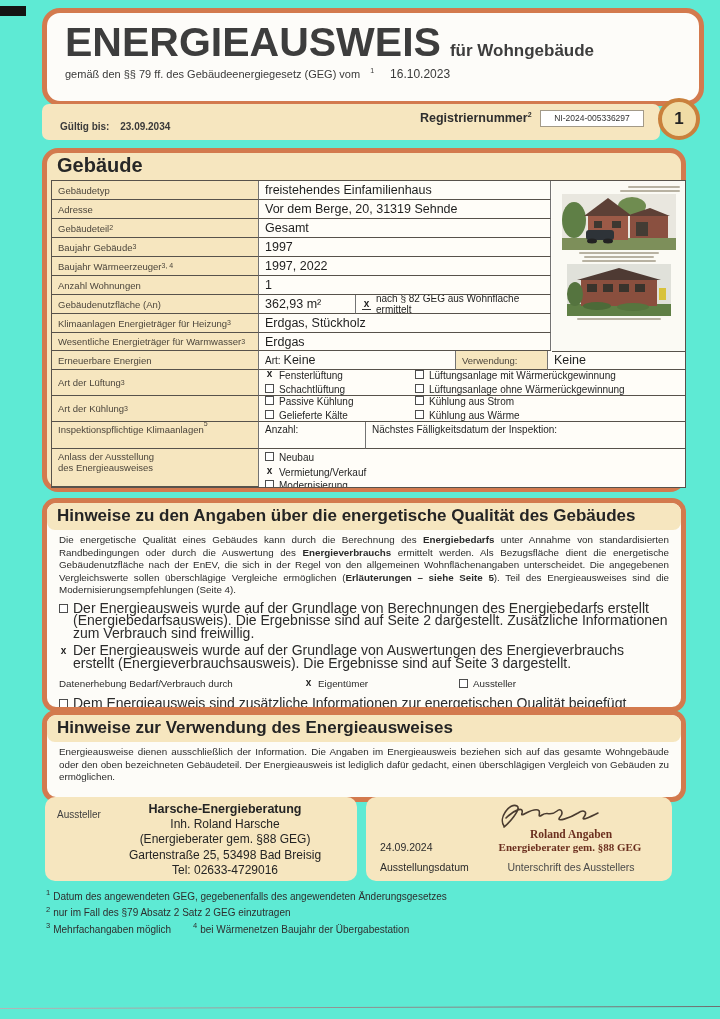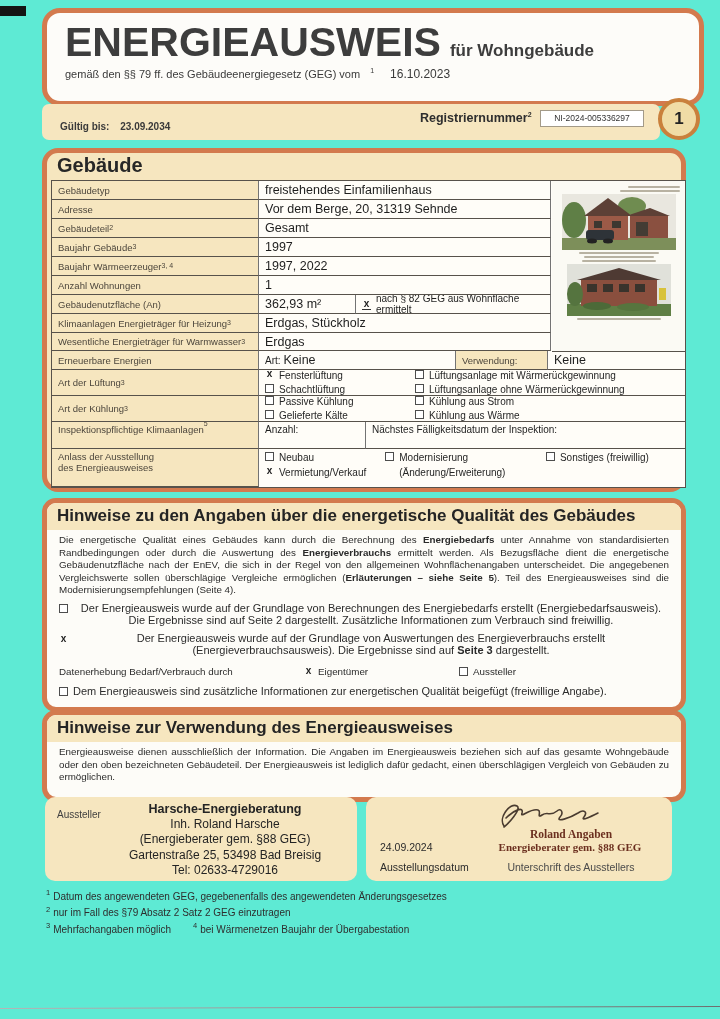--- a/index.html
+++ b/index.html
@@ -36,21 +36,21 @@
   .gbox{position:absolute;left:42px;top:148px;width:634px;height:334px;border:5px solid #d37a4e;
         border-radius:16px;background:#f6e6bf;}
   .gbox-title{font-size:20px;font-weight:bold;color:#272727;padding:1px 0 0 10px;}
   .tbl{position:absolute;left:4px;top:27px;width:633px;border:1px solid #57524b;background:#fffdf8;}
   .trow{display:flex;width:100%;}
   .tcell{box-sizing:border-box;border-right:1px solid #737373;border-bottom:1px solid #57524b;
          display:flex;align-items:center;padding:0 6px;overflow:hidden;}
   .tlabel{width:207px;background:#f6e6bf;font-size:9.5px;color:#4c463c;flex:none;}
   .tvalue{font-size:12.5px;color:#1e1e1e;background:#fffdf8;}
   .last{border-right:none;}
-  .bnone{border-bottom:none;}
+  .bnone{border-bottom:none;flex-direction:column;}
   .small{font-size:10px;}
   .top{align-items:flex-start;padding-top:2px;}
   .photo-panel{position:absolute;right:0;top:0;width:133px;height:171px;box-sizing:border-box;
                border-bottom:1px solid #57524b;background:#fbfaf4;padding:3px 5px;}
   .ph-lines{display:flex;flex-direction:column;gap:2px;margin:2px 0;}
   .ph-lines i{display:block;height:2px;background:#b8b2a2;border-radius:1px;}
   .ph-lines.r{align-items:flex-end;}
   .ph-lines.c{align-items:center;}
   .photo-panel svg{display:block;margin:1px auto;}
 
@@ -59,26 +59,26 @@
   .chk-box{width:7px;height:7px;border:1px solid #4d4d4d;background:#fff;margin-top:1px;}
   .chk-x{font-weight:bold;font-size:10px;line-height:1;color:#222;width:9px;text-align:center;}
   .chk.u.chk-x{border-bottom:1px solid #333;}
   .optline{display:flex;align-items:flex-start;line-height:13px;font-size:10px;color:#262626;}
   .optcol{display:flex;flex-direction:column;justify-content:center;gap:1px;}
   .optsub{padding-left:14px;font-size:10px;color:#262626;line-height:13px;}
 
   
   .nbox{position:absolute;left:42px;width:634px;border:5px solid #d37a4e;border-radius:14px;
         background:#fdfcf8;overflow:hidden;}
-  .nbox-title{background:#f6e6bf;padding:3px 10px 4px 10px;font-weight:bold;font-size:17px;color:#242424;}
+  .nbox-title{background:#f6e6bf;padding:3px 10px 4px 10px;font-weight:bold;font-size:17px;color:#242424;border-radius:8px;}
   .nbody{padding:4px 12px 0 12px;}
   .para{font-size:9.8px;line-height:12.5px;color:#2b2b2b;text-align:justify;}
   .note-item{display:flex;align-items:flex-start;margin-top:5px;}
   .note-item .chk{margin-top:2px;}
-  .note-text{font-size:11px;line-height:12.5px;color:#2b2b2b;text-align:center;}
+  .note-text{font-size:14px;line-height:12.5px;color:#2b2b2b;}
   .collect{display:flex;align-items:flex-start;margin-top:9px;font-size:9.8px;color:#2b2b2b;}
   .collect .c-label{width:245px;flex:none;}
   .collect .c-opt{display:flex;align-items:flex-start;width:155px;}
 
   
   .ibox{position:absolute;top:797px;background:#f6e6bf;border-radius:10px;height:84px;}
   .ibox-left{left:45px;width:312px;}
   .ibox-right{left:366px;width:306px;}
   .issuer-label{position:absolute;left:12px;top:12px;font-size:10px;color:#3f3f3f;}
   .company-stack{position:absolute;left:60px;top:5px;width:240px;text-align:center;font-size:12px;
@@ -362,21 +362,21 @@
   <div class="nbox" style="top:498px;height:204px">
     <div class="nbox-title">Hinweise zu den Angaben über die energetische Qualität des Gebäudes</div>
     <div class="nbody">
       <div class="para"><span>Die energetische Qualität eines Gebäudes kann durch die Berechnung des </span><span style="font-weight: bold;">Energiebedarfs</span><span> unter Annahme von standardisierten Randbedingungen oder durch die Auswertung des </span><span style="font-weight: bold;">Energieverbrauchs</span><span> ermittelt werden. Als Bezugsfläche dient die energetische Gebäudenutzfläche nach der EnEV, die sich in der Regel von den allgemeinen Wohnflächenangaben unterscheidet. Die angegebenen Vergleichswerte sollen überschlägige Vergleiche ermöglichen (</span><span style="font-weight: bold;">Erläuterungen – siehe Seite 5</span><span>). Teil des Energieausweises sind die Modernisierungsempfehlungen (Seite 4).</span></div>
       <div class="note-item">
         <span class="chk chk-box"></span>
         <div class="note-text"><span>Der Energieausweis wurde auf der Grundlage von Berechnungen des Energiebedarfs erstellt (Energiebedarfsausweis). Die Ergebnisse sind auf Seite 2 dargestellt. Zusätzliche Informationen zum Verbrauch sind freiwillig.</span></div>
       </div>
       <div class="note-item">
         <span class="chk chk-x">x</span>
-        <div class="note-text"><span>Der Energieausweis wurde auf der Grundlage von Auswertungen des Energieverbrauchs erstellt (Energieverbrauchsausweis). Die Ergebnisse sind auf </span><span style="font-weight: bold; margin-top: 36px;">Seite 3</span><span> dargestellt.</span></div>
+        <div class="note-text"><span>Der Energieausweis wurde auf der Grundlage von Auswertungen des Energieverbrauchs erstellt (Energieverbrauchsausweis). Die Ergebnisse sind auf </span><span style="font-weight: normal; margin-top: 36px;">Seite 3</span><span> dargestellt.</span></div>
       </div>
       <div class="collect">
         <span class="c-label">Datenerhebung Bedarf/Verbrauch durch</span>
         <span class="c-opt">
           <span class="chk chk-x">x</span>
           <span>Eigentümer</span>
         </span>
         <span class="c-opt">
           <span class="chk chk-box"></span>
           <span>Aussteller</span>

